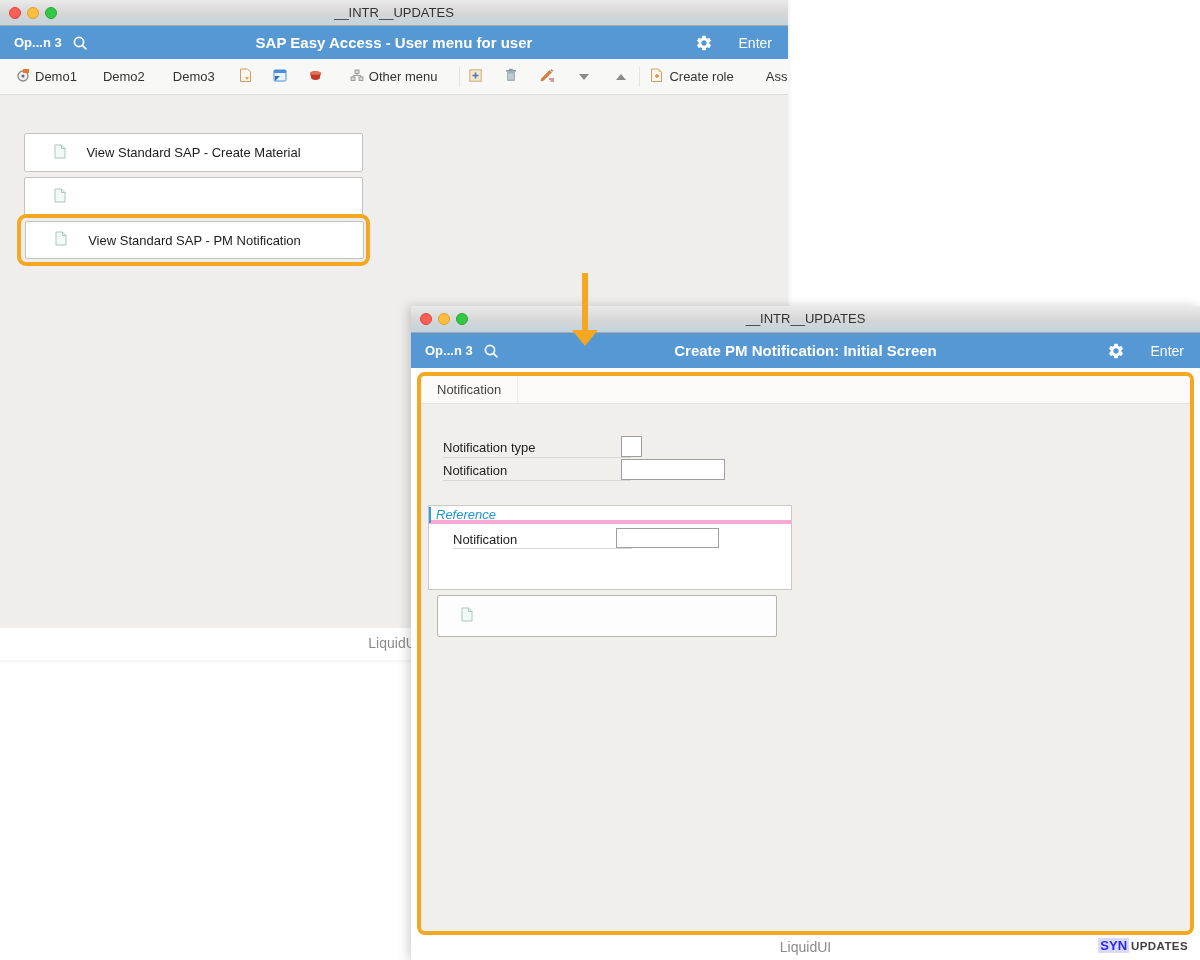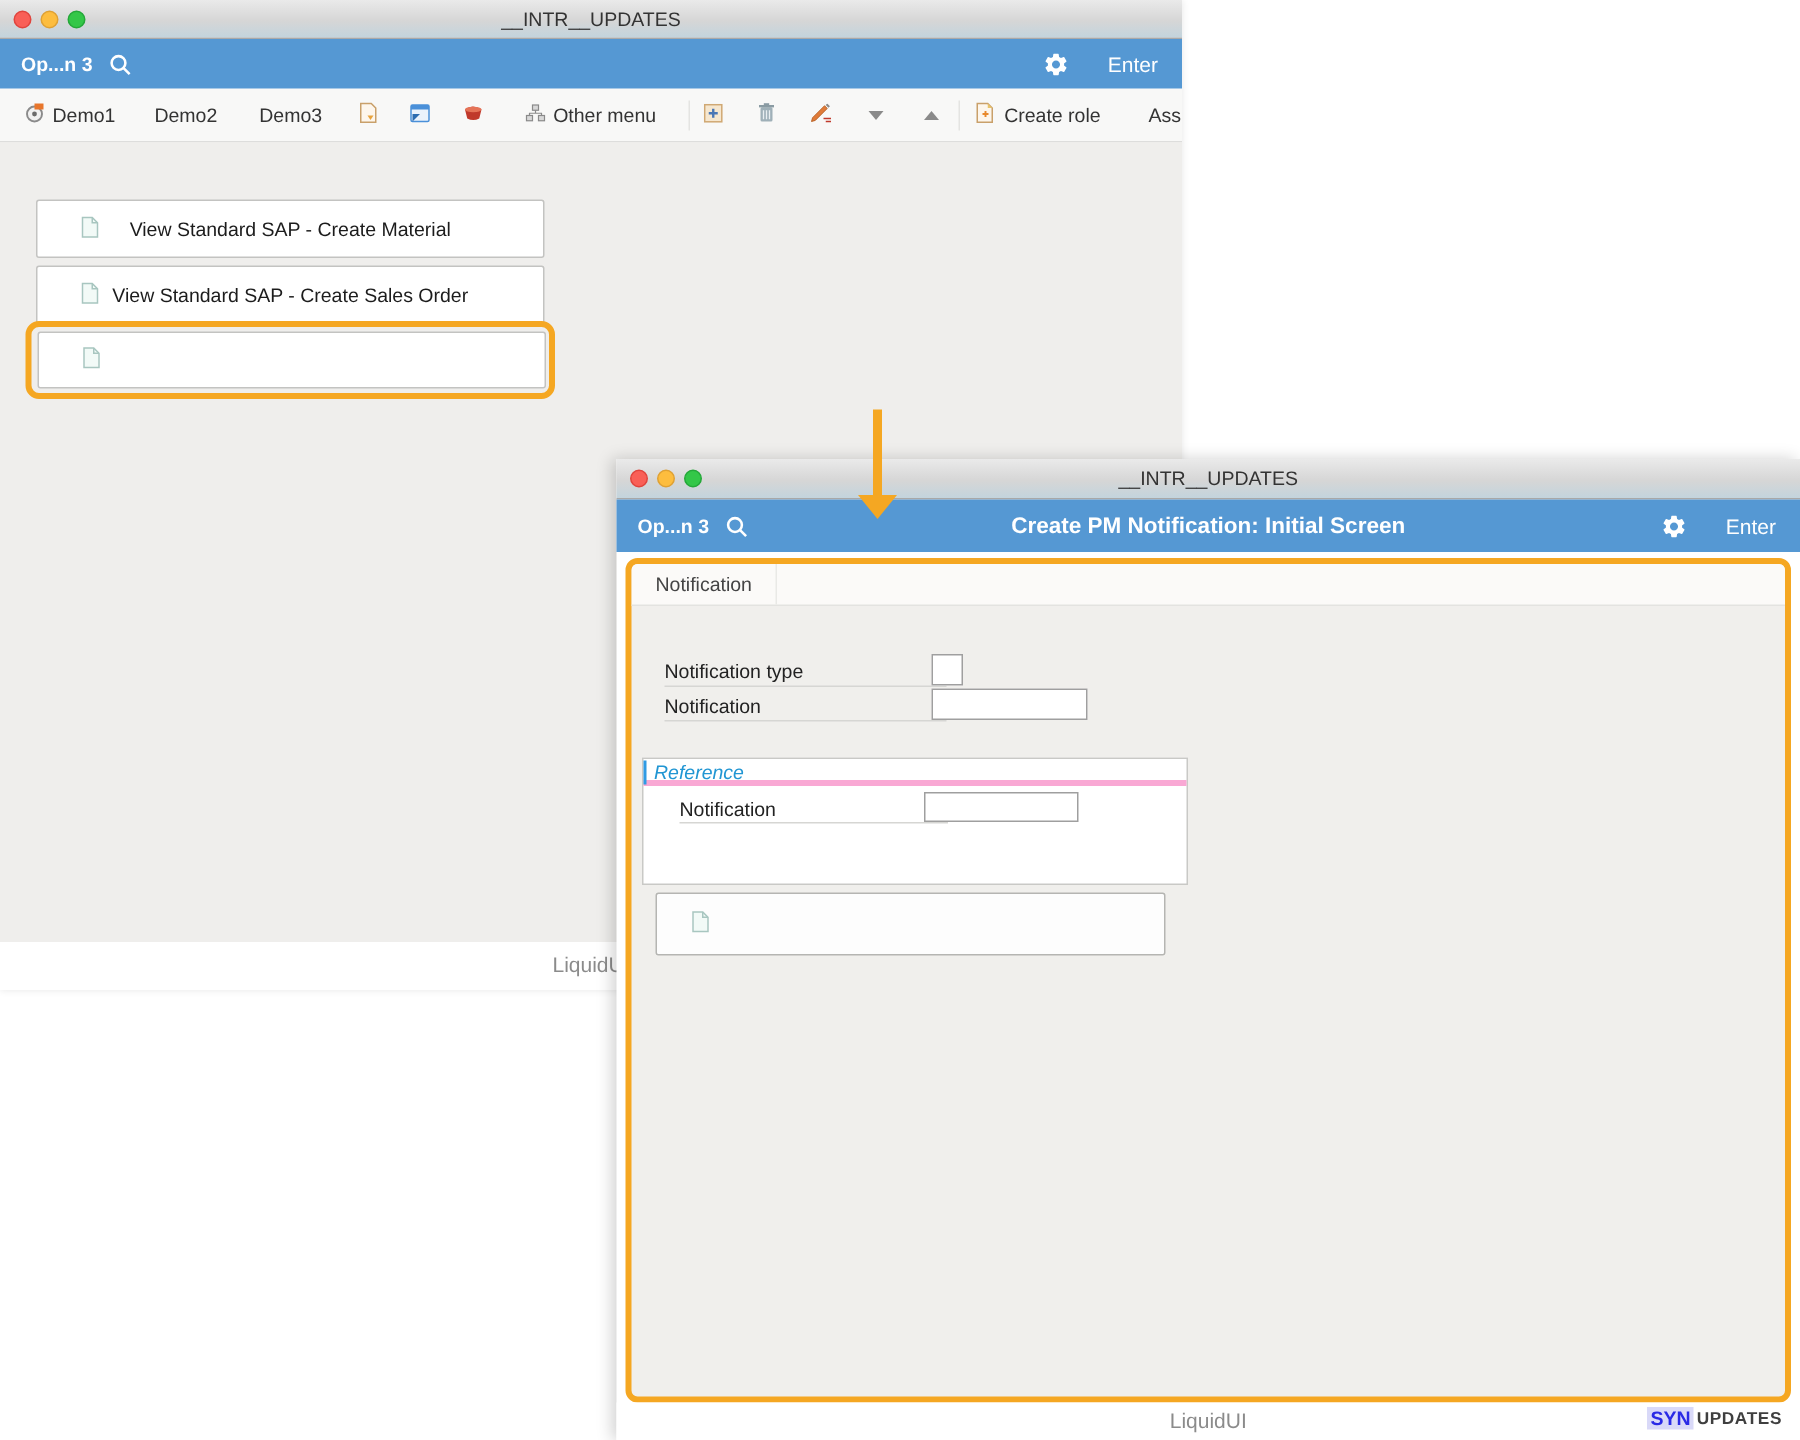--- a/index.html
+++ b/index.html
@@ -94,20 +94,21 @@
     <div class="appbar">
       <div class="appbar-left">
         <span>Op...n 3</span>
         <span>
           <svg width="16" height="16" viewBox="0 0 16 16">
               <circle cx="7" cy="7" r="4.6" fill="none" stroke="#fff" stroke-width="1.7"></circle>
               <line x1="10.4" y1="10.4" x2="14.4" y2="14.4" stroke="#fff" stroke-width="1.7"></line>
             </svg>
         </span>
       </div>
+      <div class="appbar-title">SAP Easy Access - User menu for user</div>
       <div class="appbar-right">
         <span>
           <svg width="18" height="18" viewBox="0 0 24 24">
               <path fill="#fff" d="M19.14,12.94c0.04-0.3,0.06-0.61,0.06-0.94c0-0.32-0.02-0.64-0.07-0.94l2.03-1.58c0.18-0.14,0.23-0.41,0.12-0.61l-1.92-3.32c-0.12-0.22-0.37-0.29-0.59-0.22l-2.39,0.96c-0.5-0.38-1.03-0.7-1.62-0.94L14.4,2.81c-0.04-0.24-0.24-0.41-0.48-0.41h-3.84c-0.24,0-0.43,0.17-0.47,0.41L9.25,5.35C8.66,5.59,8.12,5.92,7.63,6.29L5.24,5.33c-0.22-0.08-0.47,0-0.59,0.22L2.74,8.87C2.62,9.08,2.66,9.34,2.86,9.48l2.03,1.58C4.84,11.36,4.8,11.69,4.8,12s0.02,0.64,0.07,0.94l-2.03,1.58c-0.18,0.14-0.23,0.41-0.12,0.61l1.92,3.32c0.12,0.22,0.37,0.29,0.59,0.22l2.39-0.96c0.5,0.38,1.03,0.7,1.62,0.94l0.36,2.54c0.05,0.24,0.24,0.41,0.48,0.41h3.84c0.24,0,0.44-0.17,0.47-0.41l0.36-2.54c0.59-0.24,1.13-0.56,1.62-0.94l2.39,0.96c0.22,0.08,0.47,0,0.59-0.22l1.92-3.32c0.12-0.22,0.07-0.47-0.12-0.61L19.14,12.94z M12,15.6c-1.98,0-3.6-1.62-3.6-3.6s1.62-3.6,3.6-3.6s3.6,1.62,3.6,3.6S13.98,15.6,12,15.6z"></path>
             </svg>
         </span>
         <span class="enter-label">Enter</span>
       </div>
     </div>
 
@@ -224,29 +225,29 @@
         </span>
         <span class="lbl">View Standard SAP - Create Material</span>
       </div>
       <div class="sap-btn" style="left:24px; top:82px;">
         <span class="doc">
           <svg width="12" height="15" viewBox="0 0 12 15">
               <path d="M1 1 h6.5 l3.5 3.5 v9.5 h-10 z" fill="#f2faf7" stroke="#a8c6c0"></path>
               <path d="M7.5 1 v3.5 h3.5" fill="none" stroke="#a8c6c0"></path>
             </svg>
         </span>
-        <span class="lbl">View Standard SAP - Create Sales Order</span>
       </div>
       <div class="sap-btn" style="left:25px; top:126px; height:38px;">
         <span class="doc">
           <svg width="12" height="15" viewBox="0 0 12 15">
               <path d="M1 1 h6.5 l3.5 3.5 v9.5 h-10 z" fill="#f2faf7" stroke="#a8c6c0"></path>
               <path d="M7.5 1 v3.5 h3.5" fill="none" stroke="#a8c6c0"></path>
             </svg>
         </span>
+        <span class="lbl">View Standard SAP - PM Notification</span>
       </div>
       <div class="hl-ring" style="top:119px;"></div>
     </div>
 
     <div class="statusbar">
       <span class="brand">LiquidUI</span>
     </div>
   </div>
 
   <div class="window" id="win2">

